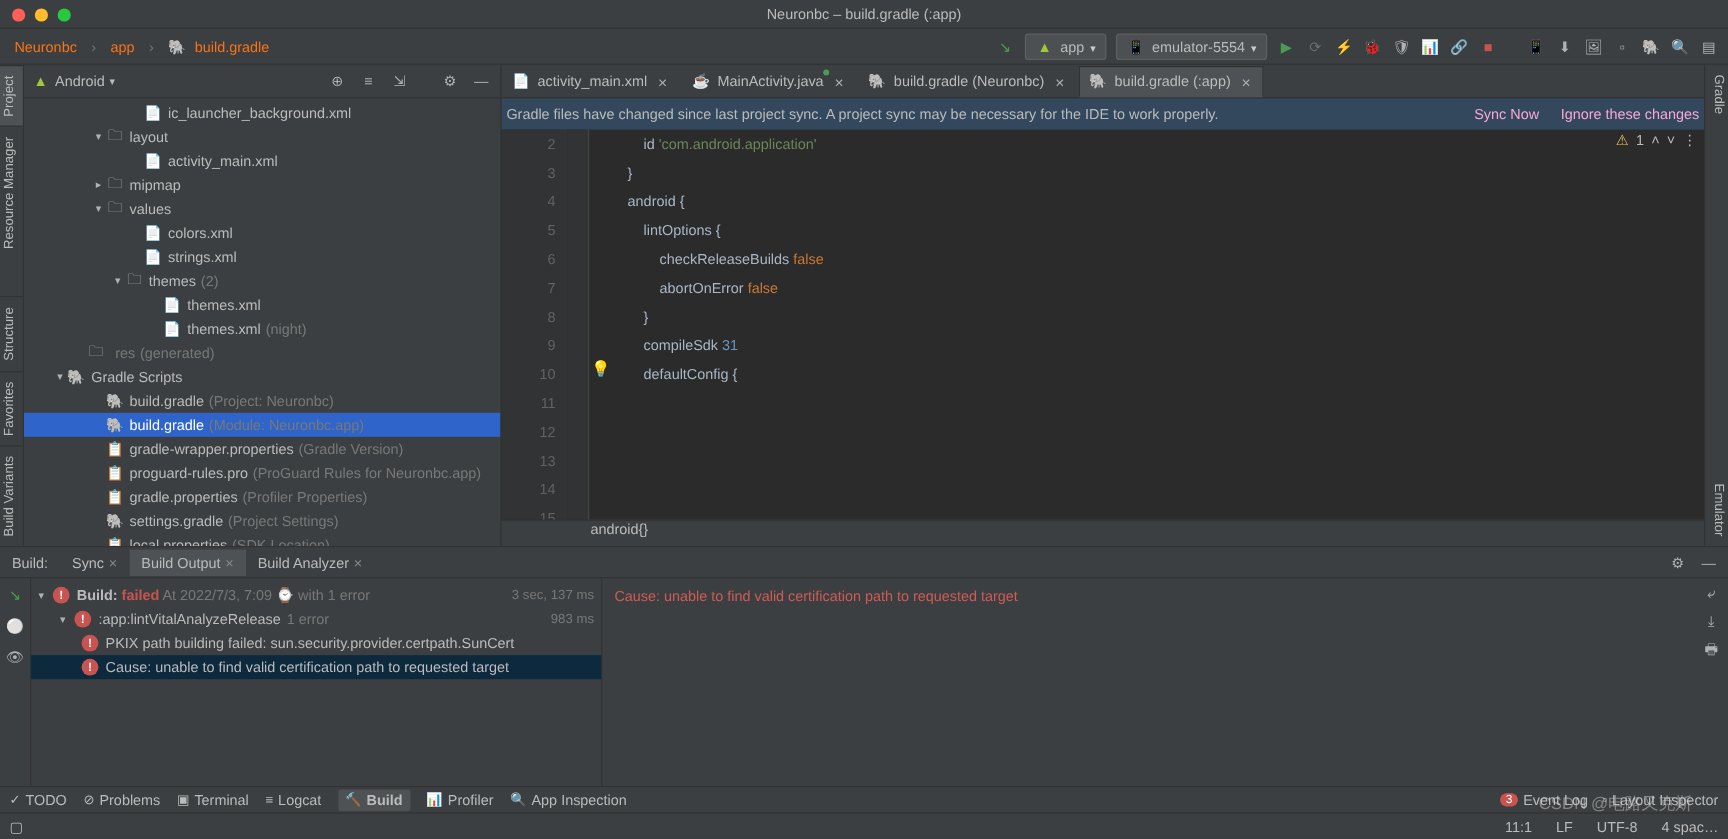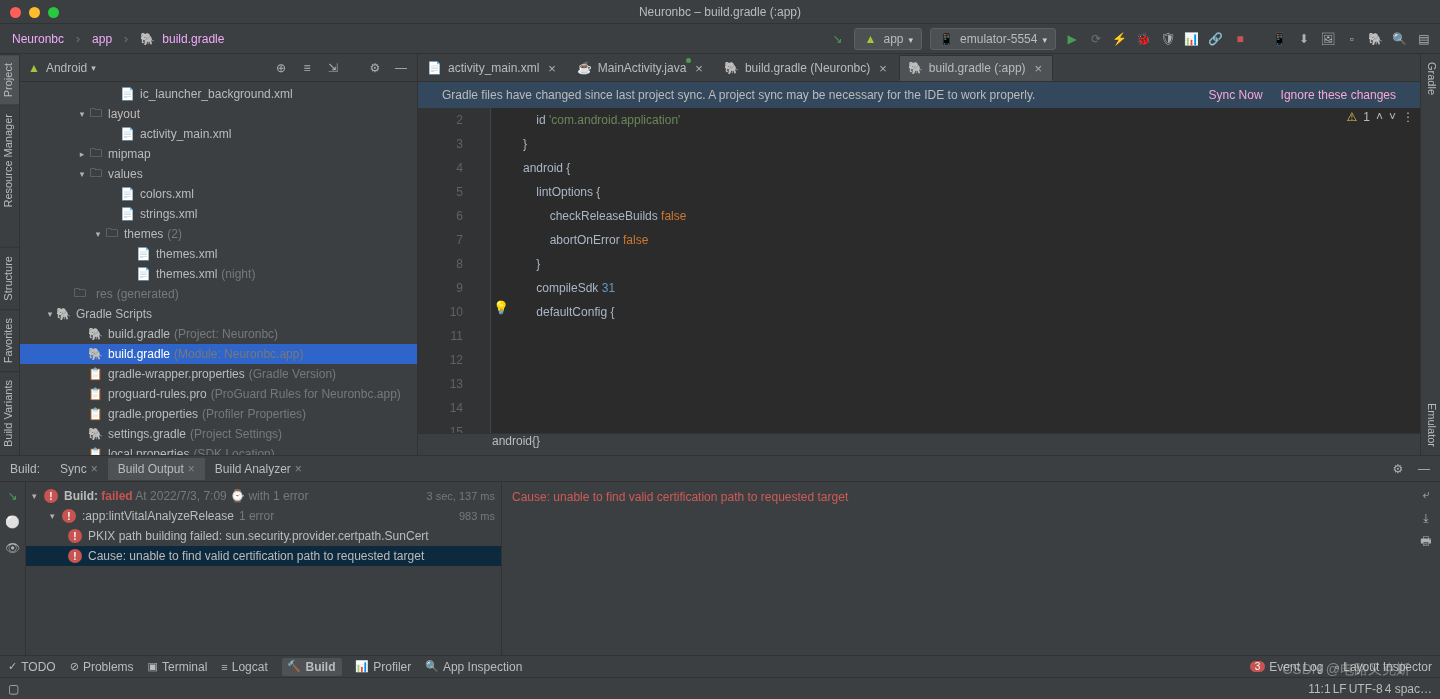--- a/index.html
+++ b/index.html
@@ -2,21 +2,21 @@
 <html><head>
 <meta charset="utf-8">
 <style>
 * { margin: 0; padding: 0; box-sizing: border-box; font-family: -apple-system, "Segoe UI", sans-serif; font-size: 12px; }
 body { background: #3c3f41; color: #bbb; width: 1440px; height: 699px; overflow: hidden; display: flex; flex-direction: column; position: relative; }
 .mac-traffic { position: absolute; top: 7px; left: 10px; display: flex; gap: 8px; z-index: 20; }
 .mac-dot { width: 11px; height: 11px; border-radius: 50%; }
 .mac-red { background: #ff5f56; } .mac-yellow { background: #ffbd2e; } .mac-green { background: #27c93f; }
 .titlebar { height: 24px; background: #3c3f41; display: flex; align-items: center; justify-content: center; color: #bbb; border-bottom: 1px solid #323232; }
 .navrow { height: 30px; background: #3c3f41; display: flex; align-items: center; padding: 0 8px; border-bottom: 1px solid #323232; }
-.crumb { display: flex; align-items: center; gap: 2px; color: #f0abfc; }
+.crumb { display: flex; align-items: center; gap: 2px; color: #f97316; }
 .crumb span { padding: 2px 4px; }
 .chev::after { content: "›"; color: #777; margin: 0 2px; }
 .nav-right { margin-left: auto; display: flex; align-items: center; gap: 8px; }
 .combo { background: #4c5052; border: 1px solid #5e6060; border-radius: 3px; padding: 2px 8px; display: flex; align-items: center; gap: 5px; }
 .combo .carrot::after { content: "▾"; font-size: 9px; color: #ccc; }
 .tb-icon { width: 16px; height: 16px; display: inline-flex; align-items: center; justify-content: center; color: #afb1b3; }
 .tb-icon.green { color: #499c54; } .tb-icon.red { color: #c75450; } .tb-icon.dim { color: #6e6e6e; }
 .main { flex: 1; display: flex; overflow: hidden; }
 .leftstrip { width: 20px; background: #3c3f41; border-right: 1px solid #323232; display: flex; flex-direction: column; }
 .leftstrip .vtab { writing-mode: vertical-rl; transform: rotate(180deg); padding: 8px 2px; color: #bbb; font-size: 11px; border-bottom: 1px solid #323232; }
@@ -33,21 +33,21 @@
 .node .fico { width: 16px; margin-right: 4px; display: inline-flex; justify-content: center; }
 .node.sel { background: #2f65ca; color: #fff; }
 .node .muted { color: #787878; margin-left: 4px; }
 .xml-ico { color: #e8bf6a; } .folder-ico { color: #afb1b3; } .gradle-ico { color: #87939a; } .prop-ico { color: #e8bf6a; }
 .editor { flex: 1; display: flex; flex-direction: column; background: #2b2b2b; min-width: 0; }
 .edtabs { height: 28px; background: #3c3f41; display: flex; align-items: flex-end; border-bottom: 1px solid #323232; }
 .edtab { height: 26px; padding: 0 10px 0 8px; display: flex; align-items: center; gap: 6px; color: #bbb; border: 1px solid transparent; margin-right: 1px; position: relative; }
 .edtab.active { background: #4e5254; border: 1px solid #323232; border-bottom: 1px solid #4e5254; }
 .edtab .close { color: #afb1b3; font-size: 13px; margin-left: 3px; }
 .edtab .dot { position: absolute; top: 2px; right: 22px; width: 5px; height: 5px; background: #499c54; border-radius: 50%; }
-.banner { background: #33485c; color: #bbb; padding: 6px 24px; display: flex; align-items: center; }
+.banner { background: #33485c; color: #bbb; padding: 6px 4px; display: flex; align-items: center; }
 .banner .links { margin-left: auto; display: flex; gap: 18px; }
 .banner .links span { color: #f9a8d4; }
 .corner { position: absolute; right: 6px; top: 2px; display: flex; align-items: center; gap: 6px; color: #bbb; font-size: 11px; }
 .corner .warn { color: #f2c55c; }
 .codewrap { flex: 1; position: relative; display: flex; overflow: hidden; }
 .gutter { width: 55px; background: #313335; text-align: right; padding-right: 10px; color: #606366; font-family: "JetBrains Mono", Menlo, Consolas, monospace; font-size: 13px; line-height: 24px; }
 .foldcol { width: 18px; background: #313335; border-right: 1px solid #444; position: relative; }
 .bulb { position: absolute; left: 20px; font-size: 13px; }
 .code { flex: 1; padding-left: 4px; font-family: "JetBrains Mono", Menlo, Consolas, monospace; font-size: 13px; line-height: 24px; color: #a9b7c6; white-space: pre; position: relative; margin-left: 28px; }
 .kw { color: #cc7832; } .num { color: #6897bb; } .str0 { color: #6a8759; }
@@ -67,21 +67,21 @@
 .bnode .time { margin-left: auto; color: #787878; font-size: 11px; }
 .bnode .cnt { color: #787878; margin-left: 5px; }
 .botright { flex: 1; padding: 6px 10px; font-family: "JetBrains Mono", Menlo, Consolas, monospace; font-size: 13px; color: #cf5b56; position: relative; }
 .botrighticons { position: absolute; right: 6px; top: 4px; display: flex; flex-direction: column; gap: 8px; }
 .toolstrip { height: 22px; background: #3c3f41; border-top: 1px solid #323232; display: flex; align-items: center; padding: 0 8px; gap: 14px; }
 .toolstrip .ti { display: flex; align-items: center; gap: 4px; color: #bbb; font-size: 11px; }
 .toolstrip .ti.active { background: #4e5254; padding: 2px 6px; border-radius: 2px; }
 .toolstrip .right { margin-left: auto; display: flex; align-items: center; gap: 12px; }
 .badge { background: #c75450; color: #fff; border-radius: 8px; padding: 0 5px; font-size: 10px; }
 .status { height: 22px; background: #3c3f41; border-top: 1px solid #323232; display: flex; align-items: center; padding: 0 8px; color: #bbb; font-size: 11px; }
-.status .right { margin-left: auto; display: flex; gap: 2px; }
+.status .right { margin-left: auto; display: flex; gap: 20px; }
 .watermark { position: absolute; right: 30px; bottom: 20px; color: rgba(220,220,220,0.45); font-size: 14px; z-index: 50; pointer-events: none; }
 </style>
 </head>
 <body>
 
 <div class="mac-traffic">
   <div class="mac-dot mac-red"></div>
   <div class="mac-dot mac-yellow"></div>
   <div class="mac-dot mac-green"></div>
 </div>

